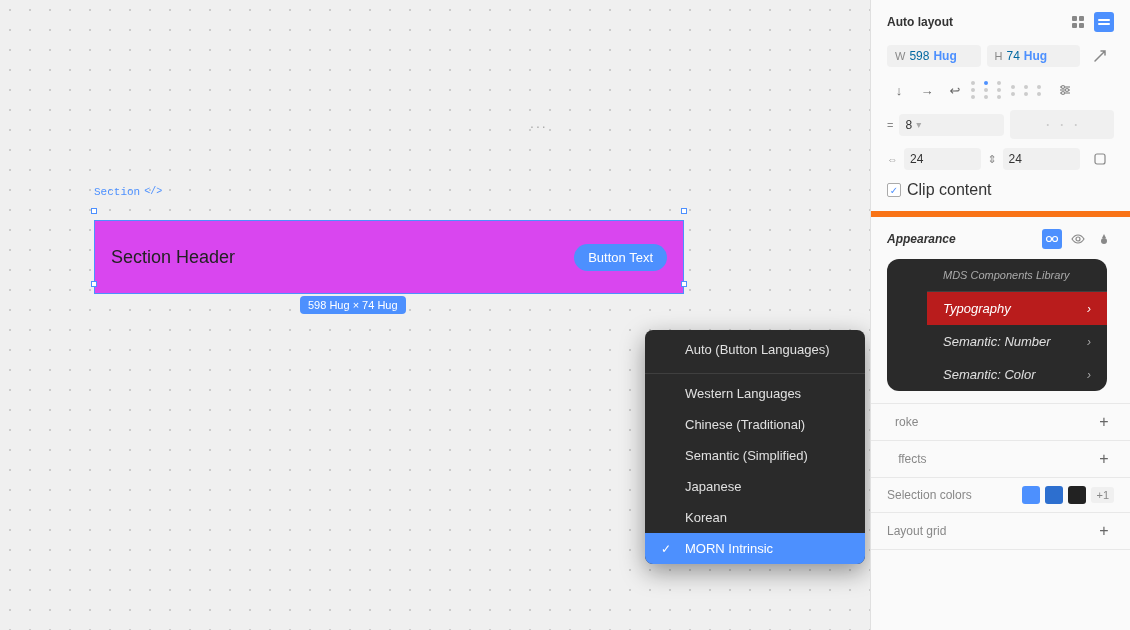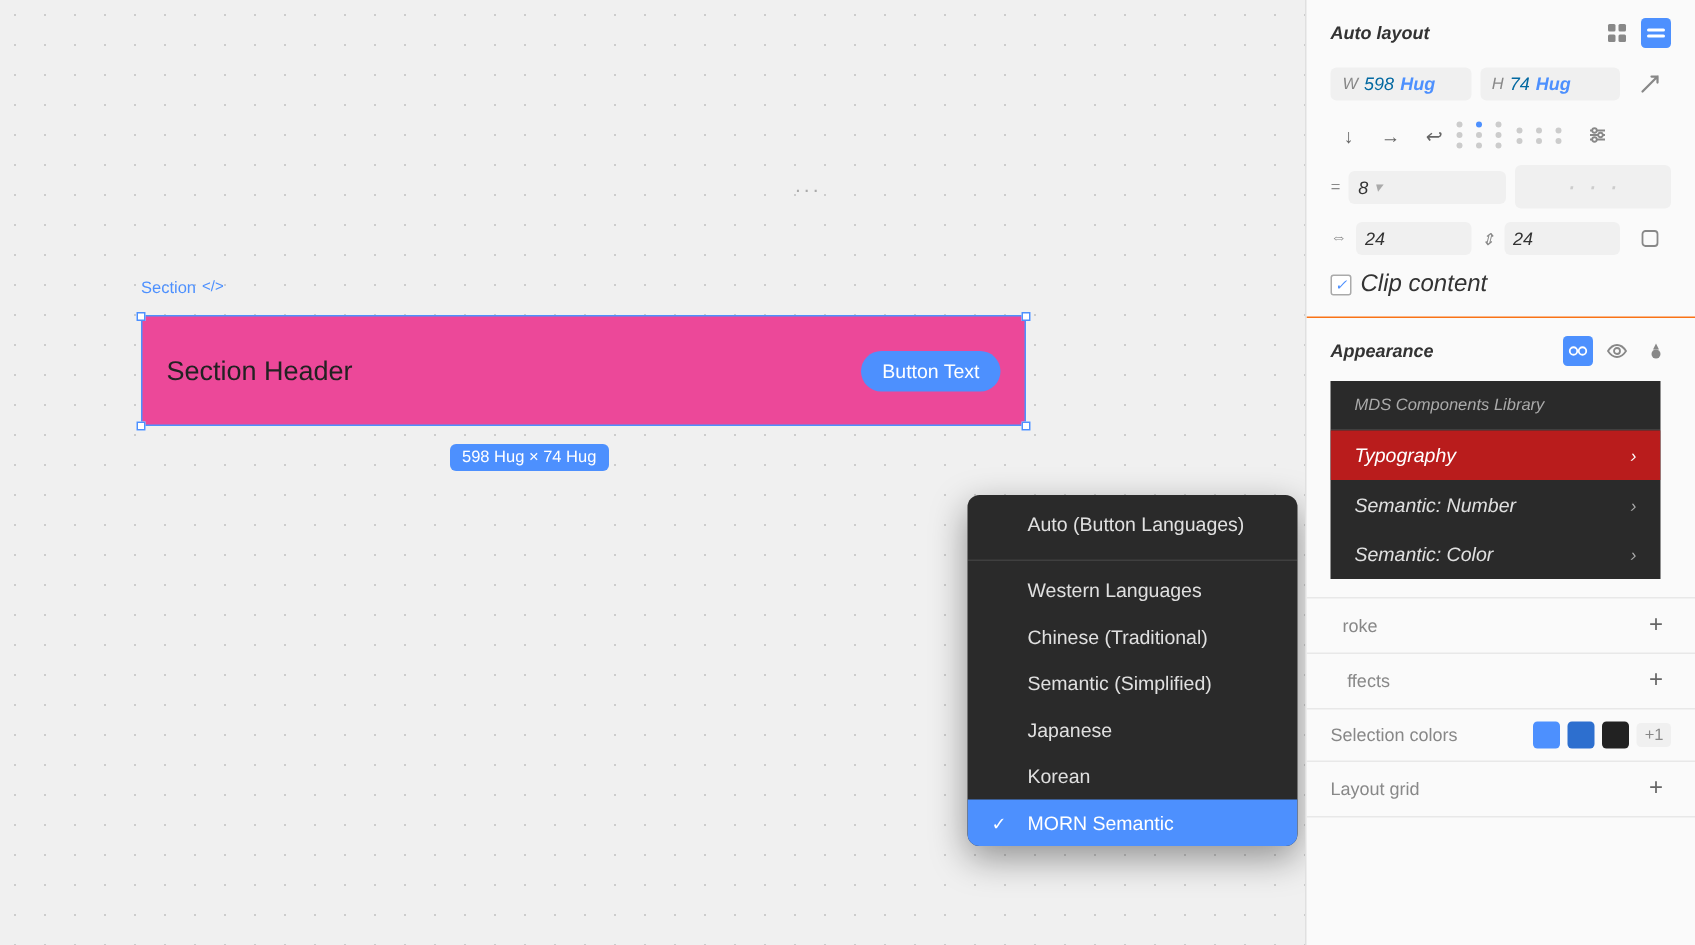--- a/index.html
+++ b/index.html
@@ -30,35 +30,36 @@
     
     .section-label {
       position: absolute;
       top: 186px;
       left: 94px;
       font-size: 11px;
       color: #4d90fe;
       display: flex;
       align-items: flex-start;
       gap: 4px;
+      font-family: Liberation Mono, monospace;
     }
 
     .section-label .section-icon {
       font-size: 10px;
       color: #4d90fe;
     }
 
     .frame-box {
       position: absolute;
-      top: 210px;
+      top: 220px;
       left: 94px;
       width: 590px;
       height: 74px;
       border: 1.5px solid #4d90fe;
-      background: #ec4899;
+      background: #d946ef;
       display: flex;
       align-items: center;
       padding: 0 16px;
       justify-content: space-between;
     }
 
     .frame-box .section-header-text {
       font-size: 18px;
       color: #222;
       font-weight: 400;
@@ -146,22 +147,21 @@
       width: 260px;
       background: #fafafa;
       border-left: 1px solid #e0e0e0;
       display: flex;
       flex-direction: column;
       overflow-y: auto;
     }
 
     .panel-section {
       padding: 12px 16px;
-      border-bottom: 1px solid #f97316;
-      font-style: italic;
+      border-bottom: 6px solid #f97316;
     }
 
     .panel-section-header {
       display: flex;
       align-items: center;
       justify-content: space-between;
       margin-bottom: 10px;
     }
 
     .panel-section-title {
@@ -349,24 +349,25 @@
       display: flex;
       gap: 6px;
     }
 
     .lib-context-menu {
       position: absolute;
       top: 300px;
       right: 4px;
       width: 220px;
       background: #2a2a2a;
-      border-radius: 0;
+      border-radius: 12px;
       overflow: hidden;
       box-shadow: 0 8px 24px rgba(0,0,0,0.4);
       z-index: 101;
+      padding-left: 40px;
     }
 
     .lib-header {
       padding: 10px 16px;
       font-size: 11px;
       color: #aaa;
       border-bottom: 1px solid rgba(255,255,255,0.1);
     }
 
     .lib-item {
@@ -489,21 +490,21 @@
     <div class="dropdown-item">
       <span class="check-icon"> </span>
       <span>Japanese</span>
     </div>
     <div class="dropdown-item">
       <span class="check-icon"> </span>
       <span>Korean</span>
     </div>
     <div class="dropdown-item selected">
       <span class="check-icon">✓</span>
-      <span>MORN Semantic</span>
+      <span>MORN Intrinsic</span>
     </div>
   </div>
 </div>
 
 <div class="right-panel">
 
   <div class="panel-section">
     <div class="panel-section-header">
       <span class="panel-section-title">Auto layout</span>
       <div class="panel-icons">

